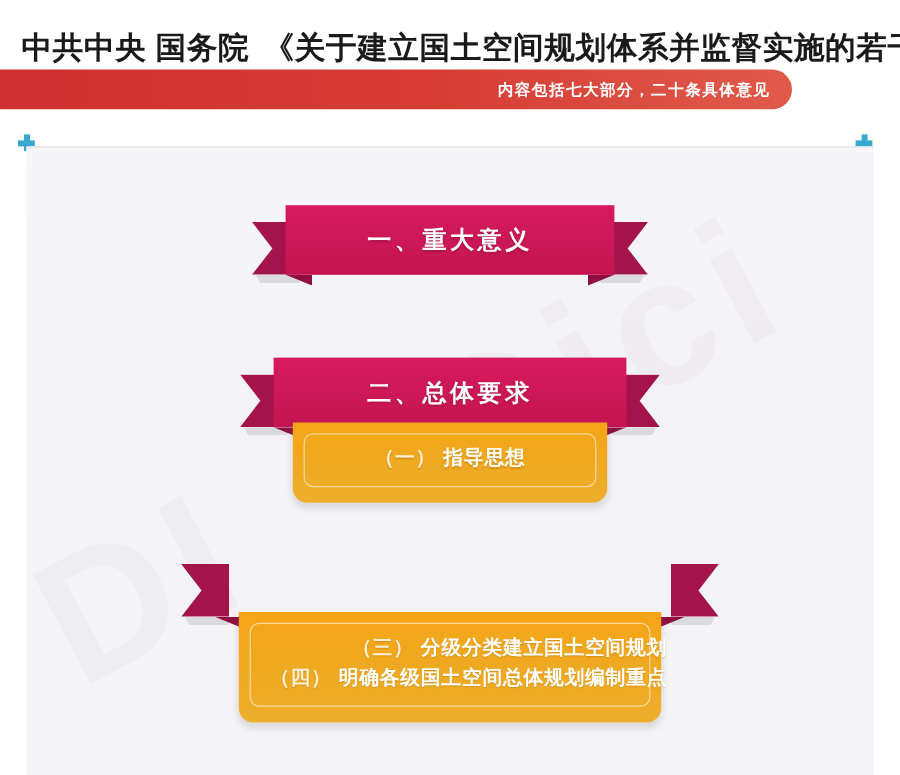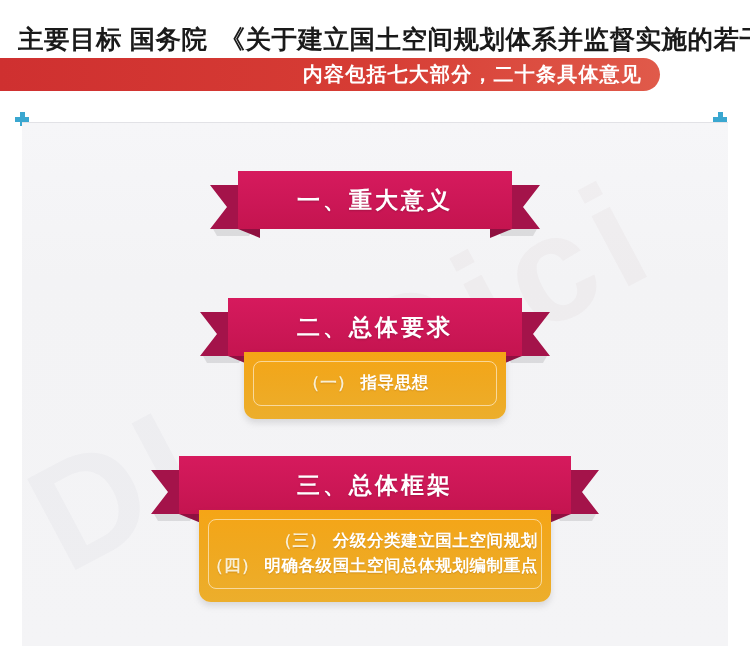--- a/index.html
+++ b/index.html
@@ -46,21 +46,21 @@
     height: 33px;
     background: linear-gradient(90deg, #cf3030 0%, #d63c34 55%, #e05a4a 100%);
     border-radius: 0 18px 18px 0;
   }
   .subtitle-text {
     position: absolute;
     right: 18px;
     top: 0;
     height: 33px;
     line-height: 33px;
-    font-size: 20px;
+    font-size: 13px;
     font-weight: bold;
     color: #ffffff;
     letter-spacing: 1.2px;
     white-space: nowrap;
   }
 
   
   .panel {
     position: absolute;
     left: 22px;
@@ -182,39 +182,39 @@
     position: absolute;
     top: 58px;
     width: 22px;
     height: 9px;
     background: #8f1040;
   }
   .ribbon-fold.left  { left: 28px;  clip-path: polygon(0 0, 22px 0, 22px 9px); }
   .ribbon-fold.right { right: 28px; clip-path: polygon(0 0, 22px 0, 0 9px); }
 
   .ribbon-label {
-    font-size: 23px;
+    font-size: 20px;
     font-weight: bold;
     color: #ffffff;
     letter-spacing: 3px;
     text-shadow: 0 1px 2px rgba(0,0,0,0.18);
     white-space: nowrap;
   }
 
   
   .subbox-wrap {
     position: relative;
     margin: -4px auto 0 auto;
   }
   .subbox {
     position: relative;
     background: linear-gradient(180deg, #f5a516 0%, #f0a81f 40%, #ecae2c 100%);
     border-radius: 0 0 12px 12px;
     box-shadow: 0 4px 6px rgba(120,120,125,0.22);
-    padding: 18px 26px 24px 8px;
+    padding: 18px 26px 24px 26px;
   }
   .subbox-outline {
     position: absolute;
     left: 9px; right: 9px;
     top: 9px; bottom: 13px;
     border: 1.5px solid rgba(255,255,255,0.55);
     border-radius: 8px;
     pointer-events: none;
   }
   .subbox-list {
@@ -248,21 +248,21 @@
   #section-3 .ribbon { width: 448px; margin: 0 auto; }
   #section-3 .subbox-wrap { width: 352px; }
 </style>
 </head>
 <body>
 
 <div id="page">
 
   <div class="header">
     <div class="header-title">
-      <span>主要目标 国务院</span><span class="doc-part">《关于建立国土空间规划体系并监督实施的若干意见》</span>
+      <span>中共中央 国务院</span><span class="doc-part">《关于建立国土空间规划体系并监督实施的若干意见》</span>
     </div>
     <div class="subtitle-bar">
       <div class="subtitle-text">内容包括七大部分，二十条具体意见</div>
     </div>
   </div>
 
   <div class="plus-marker" id="plus-left"></div>
   <div class="plus-marker" id="plus-right"></div>
 
   <div class="panel">
@@ -312,23 +312,20 @@
     </div>
 
     <div class="section" id="section-3">
       <div class="ribbon">
         <div class="ribbon-tail-shadow left"></div>
         <div class="ribbon-tail-shadow right"></div>
         <div class="ribbon-tail left"></div>
         <div class="ribbon-tail right"></div>
         <div class="ribbon-fold left"></div>
         <div class="ribbon-fold right"></div>
-        <div class="ribbon-body">
-          <span class="ribbon-label">三、总体框架</span>
-        </div>
       </div>
       <div class="subbox-wrap">
         <div class="subbox">
           <div class="subbox-outline"></div>
           <div class="subbox-list">
             <div class="subbox-item">
               <span class="num">（三）</span><span>分级分类建立国土空间规划</span>
             </div>
             <div class="subbox-item">
               <span class="num">（四）</span><span>明确各级国土空间总体规划编制重点</span>

